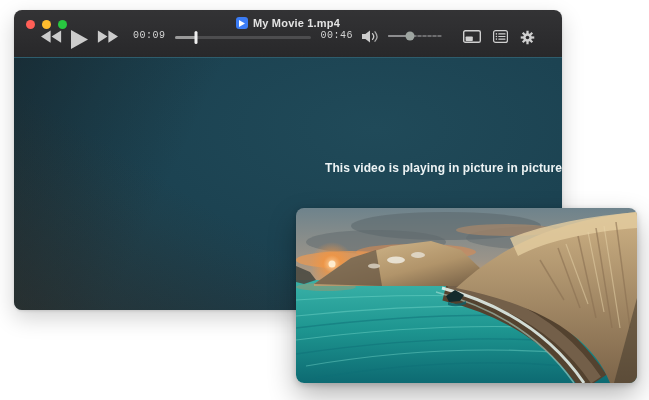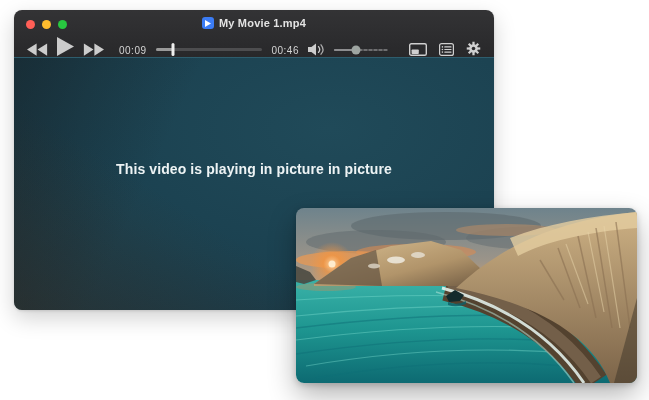--- a/index.html
+++ b/index.html
@@ -3,36 +3,36 @@
 <meta charset="utf-8">
 <style>
   * { margin:0; padding:0; box-sizing:border-box; }
   html,body { width:649px; height:400px; }
   body { background:#ffffff; font-family:"Liberation Sans", sans-serif; overflow:hidden; position:relative; }
 
   .stage { position:absolute; inset:0; }
 
   
   .player {
-    position:absolute; left:14px; top:10px; width:480px; height:300px;
+    position:absolute; left:14px; top:10px; width:548px; height:300px;
     border-radius:8px;
     box-shadow:0 8px 22px rgba(0,0,0,.18), 0 1px 3px rgba(0,0,0,.12);
   }
   .titlebar {
     height:47px; background:linear-gradient(#333335,#28282a);
     border-radius:8px 8px 0 0; position:relative;
   }
   .title-row { height:20px; padding-top:6px; display:flex; justify-content:center; align-items:center; position:relative; }
   .lights { position:absolute; left:12px; top:10px; display:flex; gap:7px; }
   .light { width:9px; height:9px; border-radius:50%; background:var(--c,#777); cursor:pointer; }
   .title-group { display:flex; align-items:center; gap:5px; }
   .file-icon { width:12px; height:12px; border-radius:3px; background:#3b7cf5; display:flex; align-items:center; justify-content:center; }
   .win-title { font-size:11px; color:#e3e3e3; font-weight:bold; letter-spacing:.2px; }
 
-  .controls { display:flex; align-items:flex-end; height:26px; padding:0 13px; color:#c9c9c9; }
+  .controls { display:flex; align-items:flex-start; height:26px; padding:0 27px; color:#c9c9c9;font-family:Liberation Mono, monospace; }
   .tbtn { display:flex; align-items:center; justify-content:center; cursor:pointer; color:#cccccc; }
   .tbtn + .tbtn { margin-left:9px; }
   .time { font-size:10px; color:#d4d4d4; letter-spacing:.5px; white-space:nowrap; }
   .time.elapsed { margin-left:15px; }
 
   .seek { flex:1; position:relative; height:14px; margin:0 9px; cursor:pointer; }
   .seek .track { position:absolute; left:0; right:0; top:6px; height:3px; border-radius:2px; background:#4d4d4f; }
   .seek .played { position:absolute; left:0; top:6px; height:3px; border-radius:2px; width:var(--p,0%); background:#9a9a9a; }
   .playhead { position:absolute; left:var(--p,0%); top:1px; width:3px; height:13px; border-radius:1.5px; background:#efefef; transform:translateX(-50%); cursor:ew-resize; }
 
@@ -47,22 +47,22 @@
 
   .video-area {
     position:absolute; top:47px; left:0; right:0; bottom:0; border-radius:0 0 8px 8px; overflow:hidden;
     background:
       linear-gradient(32deg, rgba(64,48,32,.42) 0%, rgba(64,48,32,0) 38%),
       linear-gradient(115deg, rgba(24,34,38,.55) 0%, rgba(24,34,38,0) 32%),
       radial-gradient(125% 135% at 66% 28%, #204a59 0%, #1b4150 42%, #173645 70%, #132c39 100%);
     border-top:1px solid #2e5d6d;
   }
   .video-msg {
-    position:absolute; top:103px; left:0; width:100%; text-align:center;
-    font-size:14px; font-weight:bold; color:#edf3f4; letter-spacing:.1px;
+    position:absolute; top:103px; left:0; width:100%; text-align:right;
+    font-size:12px; font-weight:bold; color:#edf3f4; letter-spacing:.1px;
   }
 
   
   .pip {
     position:absolute; left:296px; top:208px; width:341px; height:175px;
     border-radius:8px; overflow:hidden;
     box-shadow:0 12px 28px rgba(0,0,0,.30), 0 2px 6px rgba(0,0,0,.18);
     cursor:move;
   }
   .pip svg { display:block; width:100%; height:100%; }

